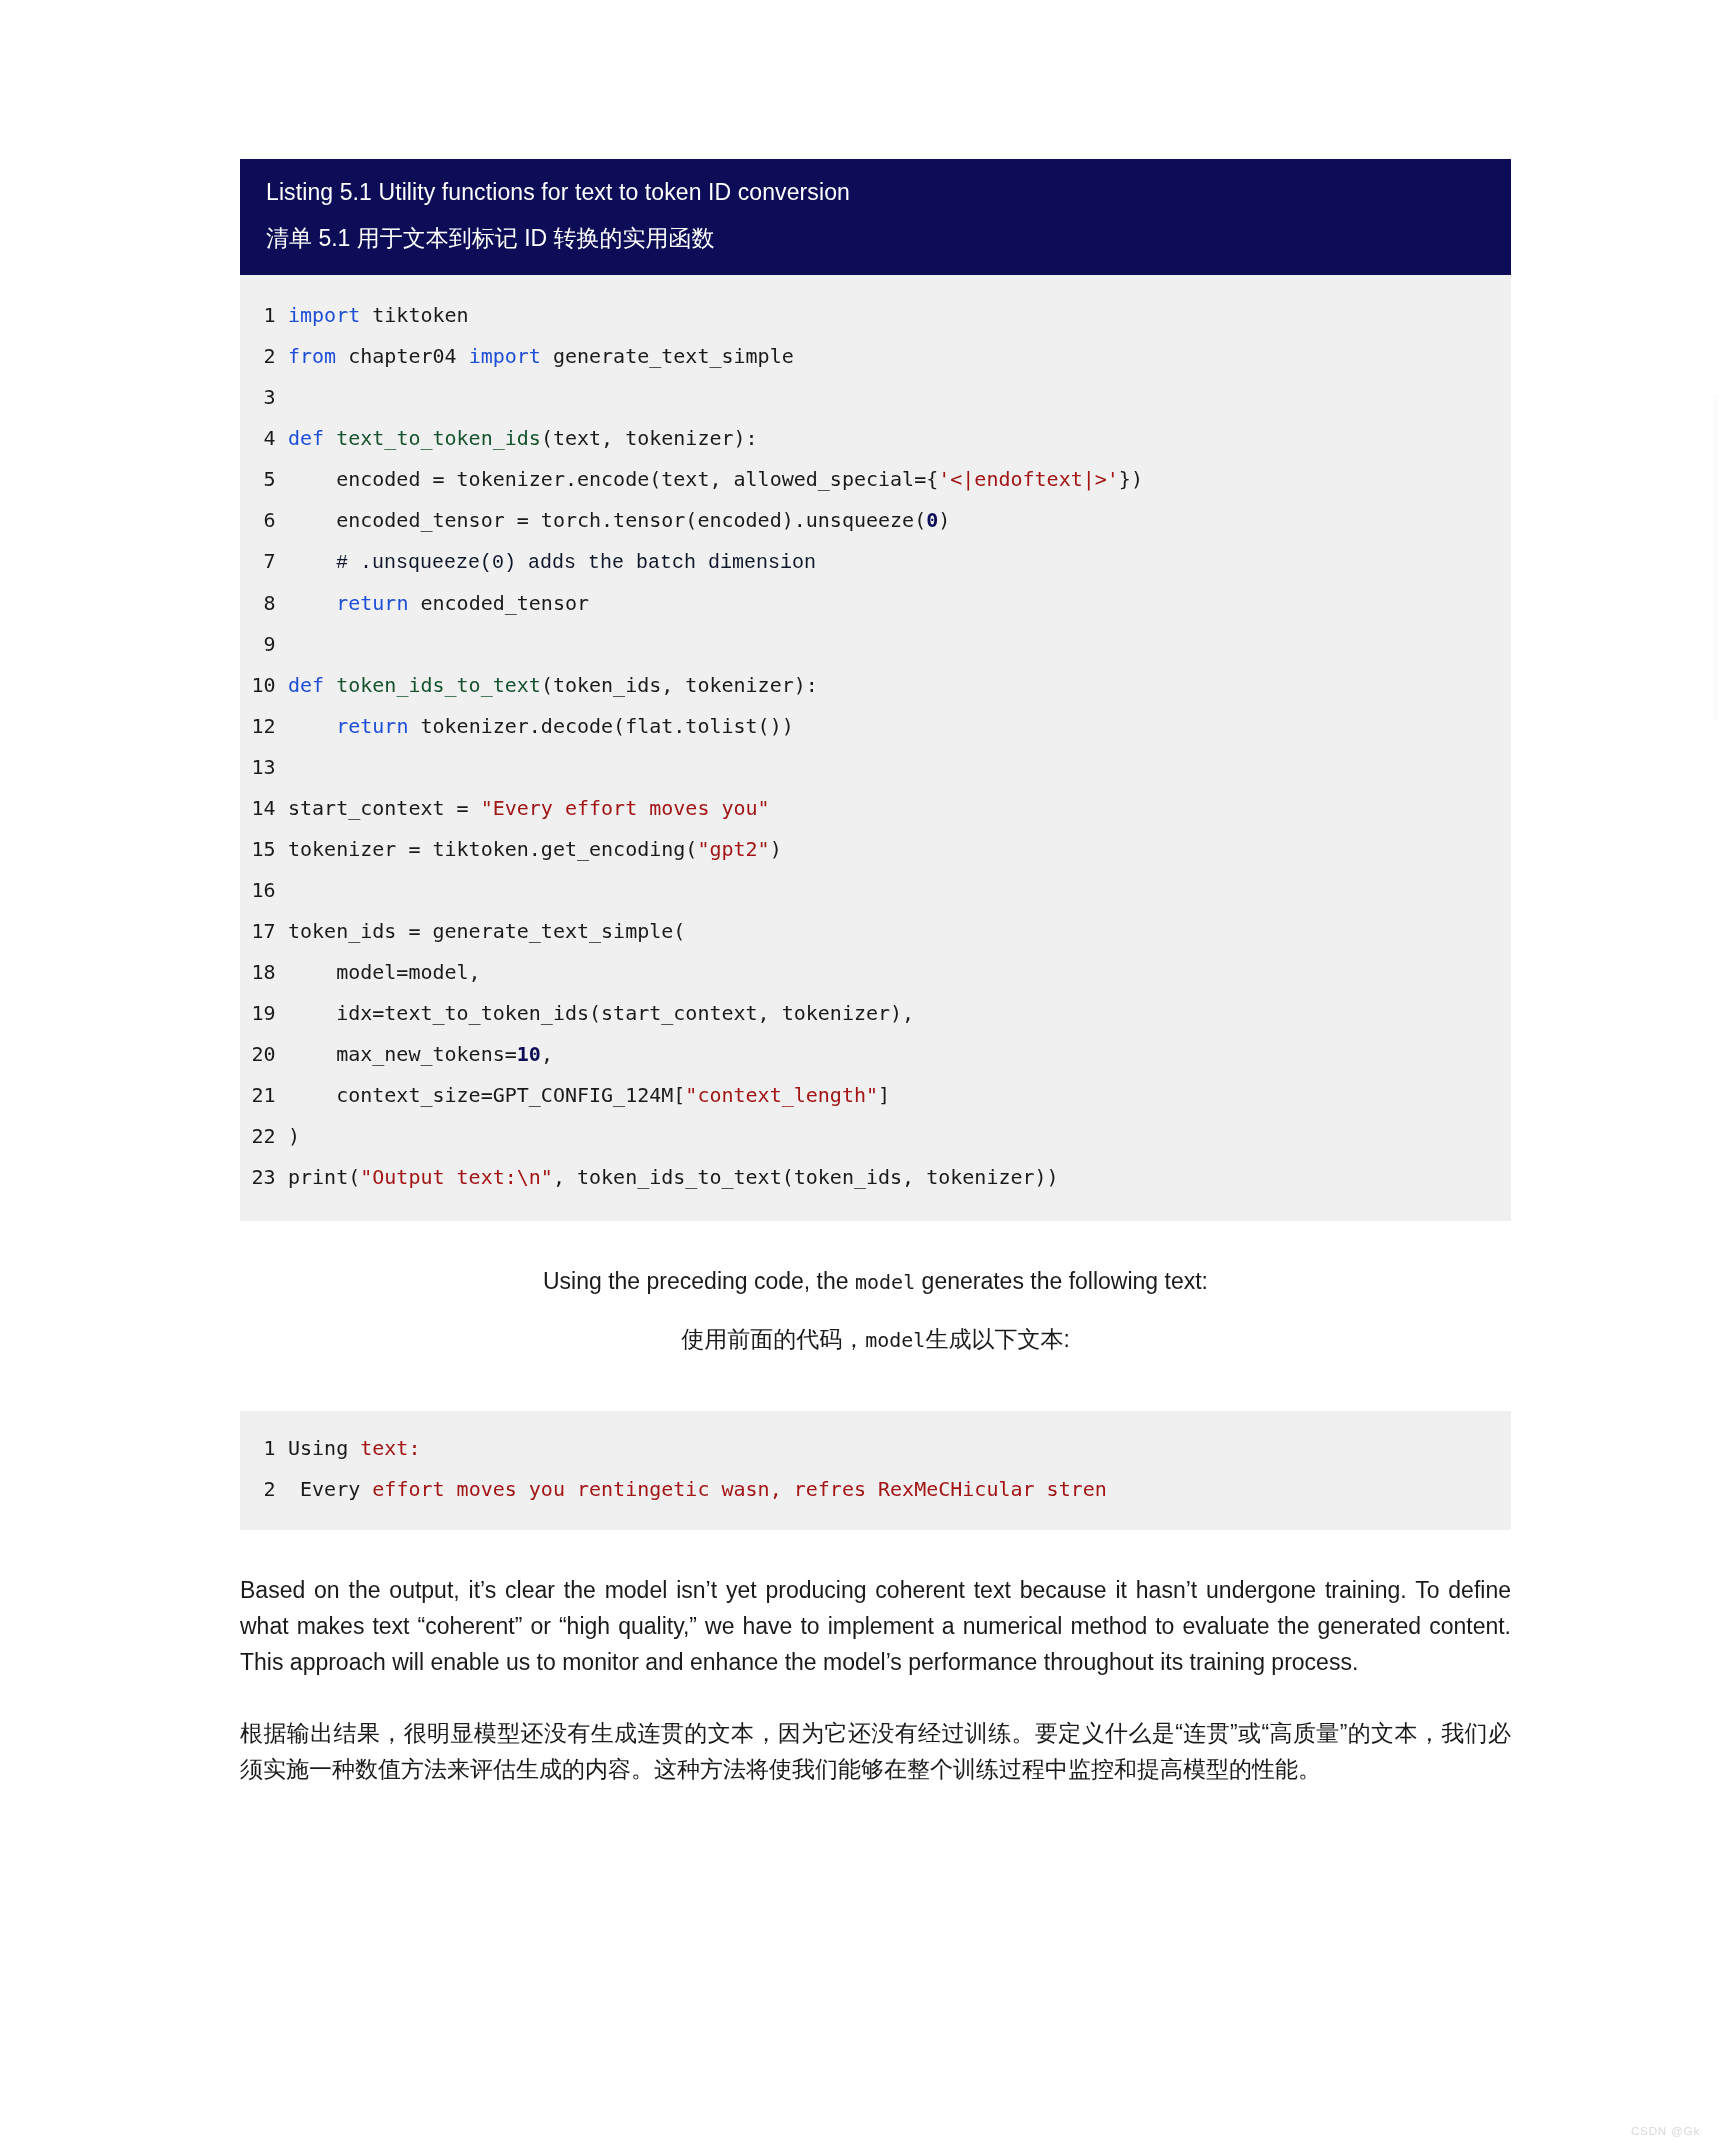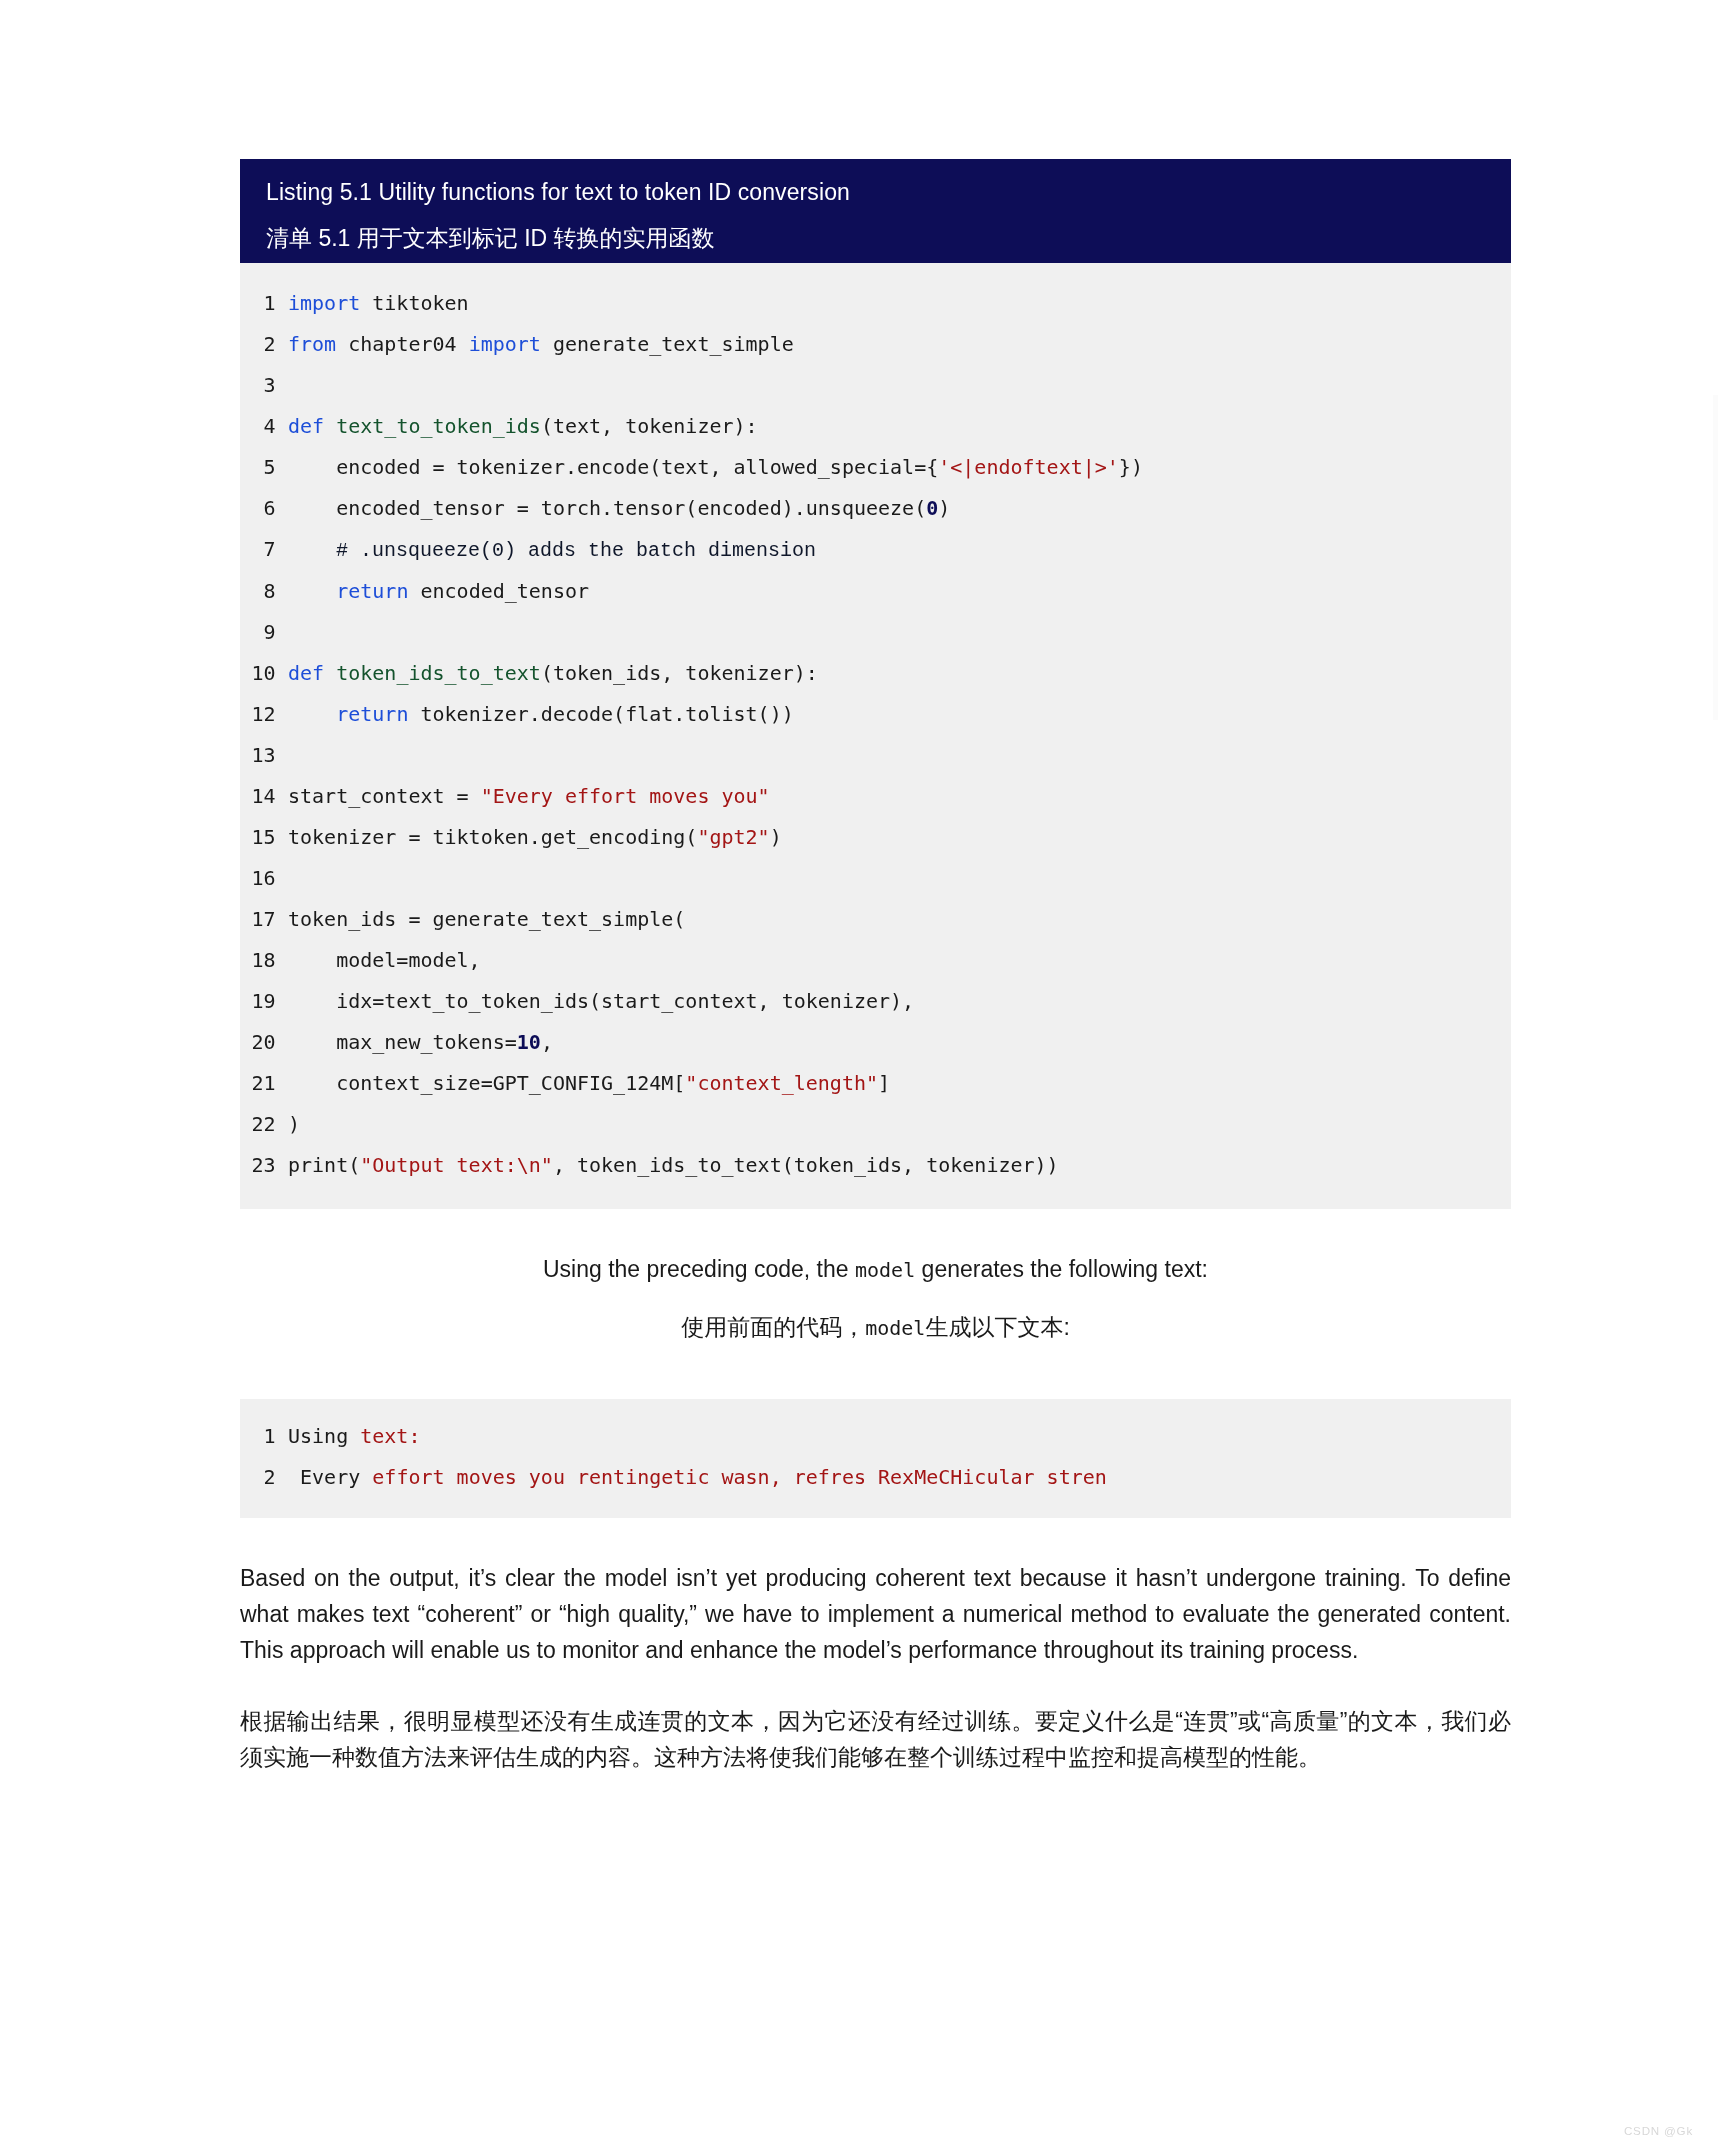--- a/index.html
+++ b/index.html
@@ -25,21 +25,21 @@
     position: absolute;
     left: 240px;
     top: 159px;
     width: 1271px;
   }
 
   
   .listing-header {
     background: #0d0d57;
     color: #ffffff;
-    padding: 17px 26px 8px 26px;
+    padding: 17px 26px 20px 26px;
     box-sizing: border-box;
   }
   .listing-header .line-en {
     font-size: 23px;
     line-height: 1.45;
     letter-spacing: 0.1px;
     font-weight: 400;
   }
   .listing-header .line-zh {
     font-size: 23px;
@@ -106,21 +106,21 @@
     font-family: "DejaVu Sans Mono", monospace;
     font-size: 20px;
   }
   .gap-28 { height: 22px; }
   .gap-56 { height: 43px; }
   .gap-70 { height: 54px; }
   .gap-46 { height: 36px; }
 
   .watermark {
     position: absolute;
-    right: 25px;
+    right: 18px;
     bottom: 14px;
     font-size: 11.6px;
     color: #d8d8d8;
     letter-spacing: 0.8px;
   }
   .edge-mark {
     position: absolute;
     right: 0;
     top: 395px;
     width: 4.6px;

